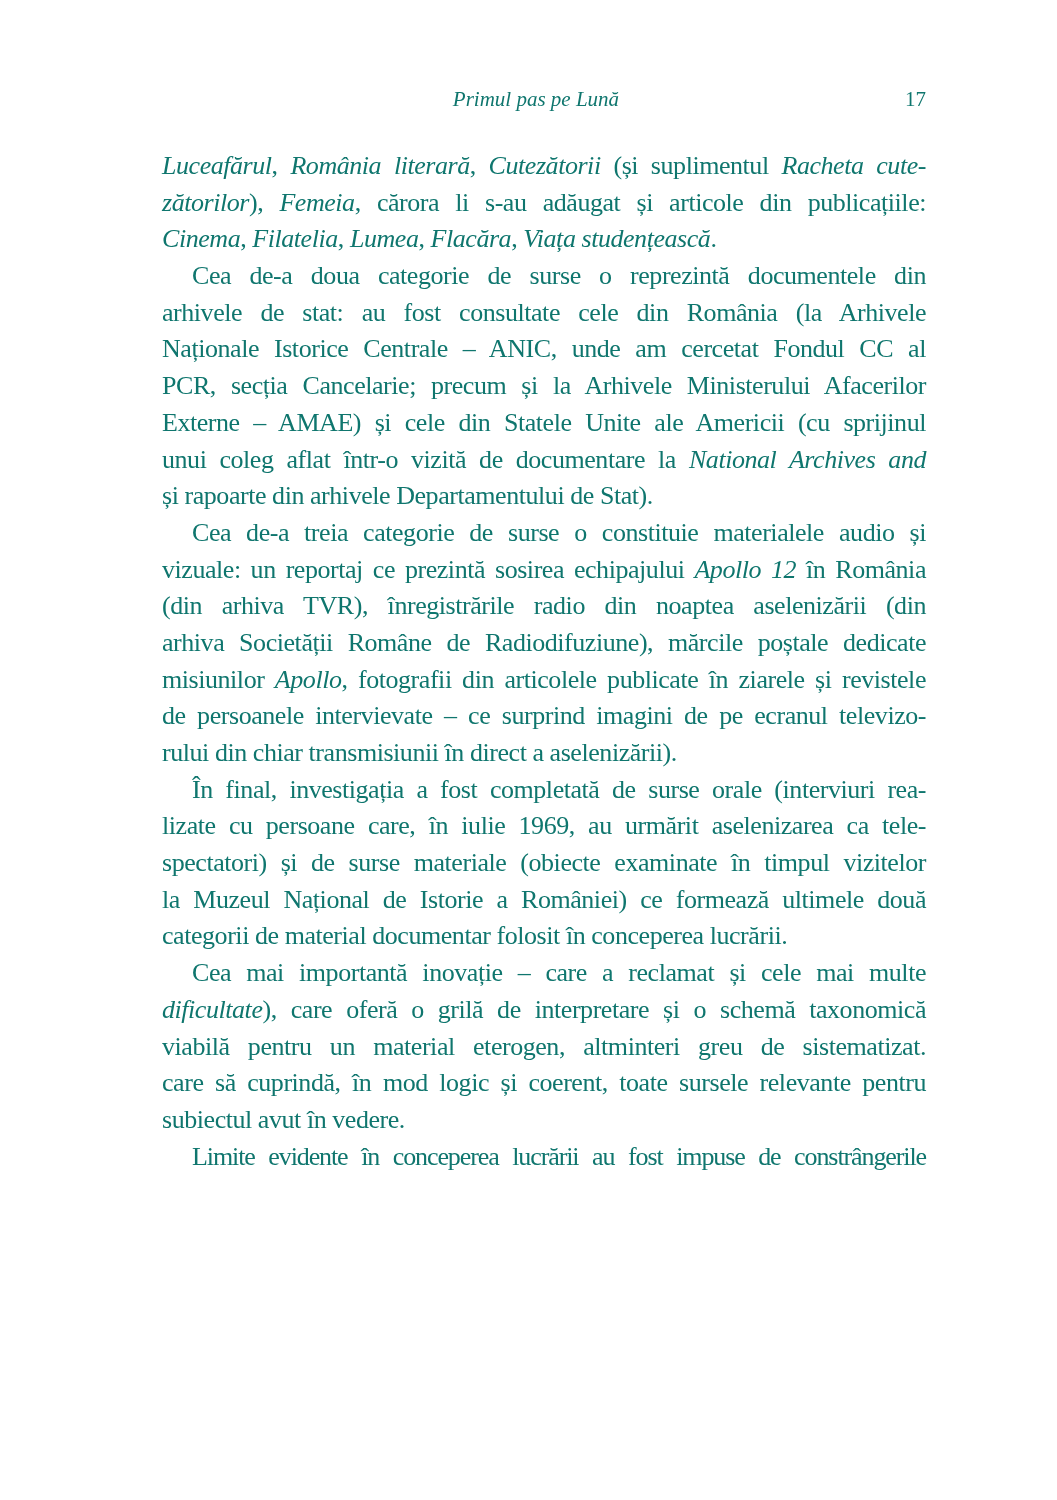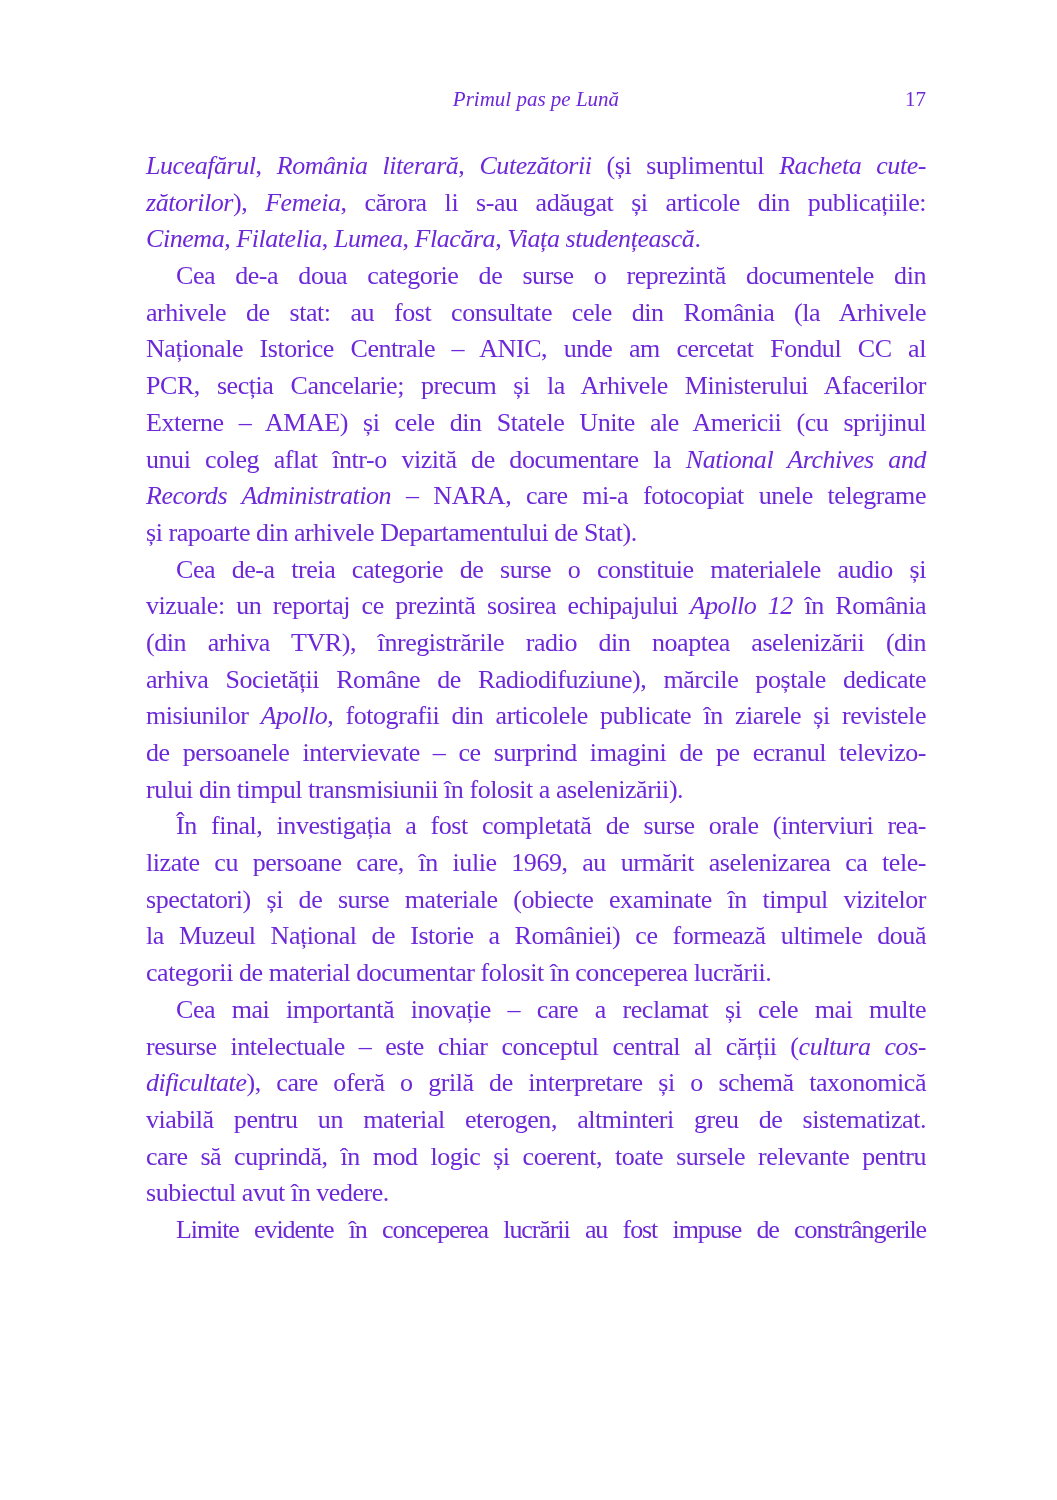--- a/index.html
+++ b/index.html
@@ -1,39 +1,40 @@
 <!DOCTYPE html>
 <html><head>
   <meta charset="utf-8">
   <style>
     html, body { margin: 0; padding: 0; background: #ffffff; }
     body { width: 1057px; height: 1500px; position: relative; overflow: hidden; }
     .page {
       position: absolute; left: 0; top: 0; width: 1057px; height: 1500px;
-      background: #ffffff; color: #6d28d9;
+      background: #ffffff; color: #0f766e;
       font-family: "Liberation Serif", "DejaVu Serif", serif;
     }
     .running-head {
       position: absolute; top: 84px; left: 146px; width: 780px; height: 30px;
     }
     .running-title {
       position: absolute; left: 0; right: 0; text-align: center;
       font-style: italic; font-size: 21px; line-height: 30px;
     }
     .page-number {
       position: absolute; right: 0; top: 0; font-size: 21px; line-height: 30px; margin-left: 28px;
     }
     .body-text {
       position: absolute; top: 148px; left: 146px; width: 780px;
       font-size: 26px; line-height: 36.7px;
     }
     .line {
       display: block; height: 36.7px; white-space: nowrap;
       text-align: justify; text-align-last: justify;
       letter-spacing: -0.45px;
+      margin-left: 16px;
     }
     .line.last { text-align-last: left; }
     .line.indent { padding-left: 30px; }
     .line.tight { letter-spacing: -1.1px; word-spacing: -2px; }
     i { font-style: italic; }
   </style>
 </head>
 <body>
 
 <div class="page">
@@ -47,42 +48,40 @@
         <span class="line"><i>zătorilor</i><span>), </span><i>Femeia</i><span>, cărora li s-au adăugat și articole din publicațiile:</span></span>
         <span class="line last"><i>Cinema</i><span>, </span><i>Filatelia</i><span>, </span><i>Lumea</i><span>, </span><i>Flacăra</i><span>, </span><i>Viața studențească</i><span>.</span></span>
       </div>
       <div>
         <span class="line indent"><span>Cea de-a doua categorie de surse o reprezintă documentele din</span></span>
         <span class="line"><span>arhivele de stat: au fost consultate cele din România (la Arhivele</span></span>
         <span class="line"><span>Naționale Istorice Centrale – ANIC, unde am cercetat Fondul CC al</span></span>
         <span class="line"><span>PCR, secția Cancelarie; precum și la Arhivele Ministerului Afacerilor</span></span>
         <span class="line"><span>Externe – AMAE) și cele din Statele Unite ale Americii (cu sprijinul</span></span>
         <span class="line"><span>unui coleg aflat într-o vizită de documentare la </span><i>National Archives and</i></span>
-        <span class="line"><i>Records Administration</i><span> – NARA, care mi-a fotocopiat unele telegrame</span></span>
         <span class="line last"><span>și rapoarte din arhivele Departamentului de Stat).</span></span>
       </div>
       <div>
         <span class="line indent"><span>Cea de-a treia categorie de surse o constituie materialele audio și</span></span>
         <span class="line"><span>vizuale: un reportaj ce prezintă sosirea echipajului </span><i>Apollo 12</i><span> în România</span></span>
         <span class="line"><span>(din arhiva TVR), înregistrările radio din noaptea aselenizării (din</span></span>
         <span class="line"><span>arhiva Societății Române de Radiodifuziune), mărcile poștale dedicate</span></span>
         <span class="line"><span>misiunilor </span><i>Apollo</i><span>, fotografii din articolele publicate în ziarele și revistele</span></span>
         <span class="line"><span>de persoanele intervievate – ce surprind imagini de pe ecranul televizo-</span></span>
-        <span class="line last"><span>rului din timpul transmisiunii în folosit a aselenizării).</span></span>
+        <span class="line last"><span>rului din chiar transmisiunii în direct a aselenizării).</span></span>
       </div>
       <div>
         <span class="line indent"><span>În final, investigația a fost completată de surse orale (interviuri rea-</span></span>
         <span class="line"><span>lizate cu persoane care, în iulie 1969, au urmărit aselenizarea ca tele-</span></span>
         <span class="line"><span>spectatori) și de surse materiale (obiecte examinate în timpul vizitelor</span></span>
         <span class="line"><span>la Muzeul Național de Istorie a României) ce formează ultimele două</span></span>
         <span class="line last"><span>categorii de material documentar folosit în conceperea lucrării.</span></span>
       </div>
       <div>
         <span class="line indent"><span>Cea mai importantă inovație – care a reclamat și cele mai multe</span></span>
-        <span class="line"><span>resurse intelectuale – este chiar conceptul central al cărții (</span><i>cultura cos-</i></span>
         <span class="line"><i>dificultate</i><span>), care oferă o grilă de interpretare și o schemă taxonomică</span></span>
         <span class="line"><span>viabilă pentru un material eterogen, altminteri greu de sistematizat.</span></span>
         <span class="line"><span>care să cuprindă, în mod logic și coerent, toate sursele relevante pentru</span></span>
         <span class="line last"><span>subiectul avut în vedere.</span></span>
       </div>
       <div>
         <span class="line indent tight"><span>Limite evidente în conceperea lucrării au fost impuse de constrângerile</span></span>
       </div>
     </div>
 </div>

